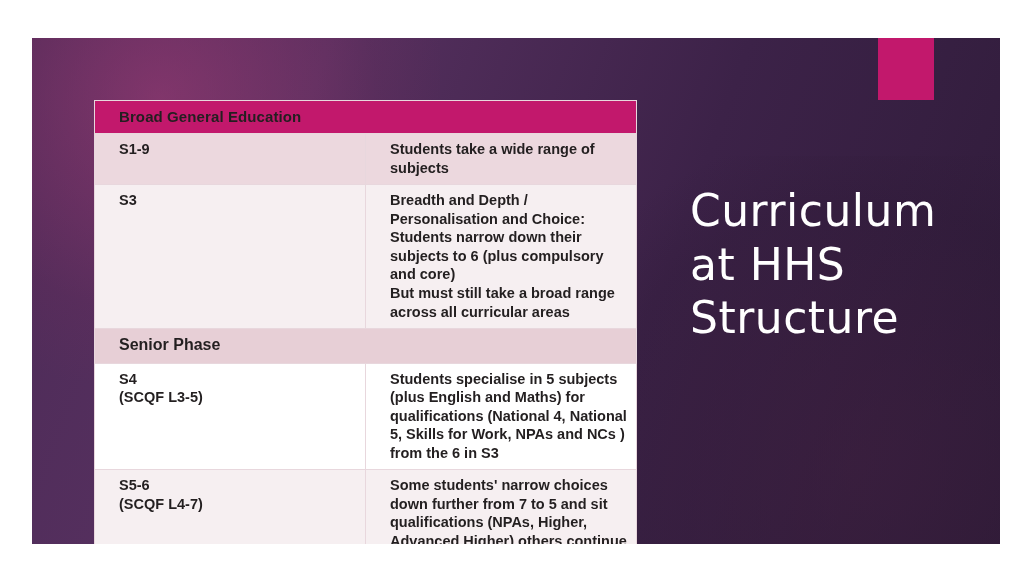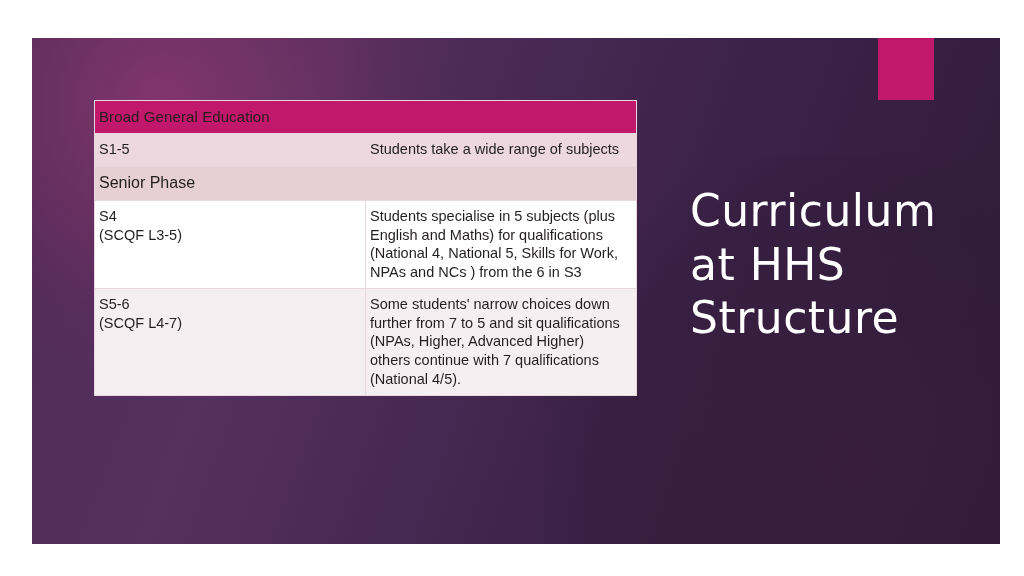--- a/index.html
+++ b/index.html
@@ -85,23 +85,23 @@
     width: 543px;
   }
   table.curr {
     border-collapse: collapse;
     width: 100%;
     table-layout: fixed;
     font-size: 14.5px;
   }
   table.curr td, table.curr th {
     vertical-align: top;
-    padding: 6px 8px 7px 4px;
+    padding: 6px 8px 7px 24px;
     border: 1px solid #e8d7dd;
-    font-weight: normal;
+    font-weight: bold;
     color: #231f20;
     line-height: 1.28;
   }
   .hdr-row td {
     background: #c2186c;
     color: #ffffff;
     font-size: 15px;
     border: 1px solid #c2186c;
     padding: 6px 9px 7px 9px;
     letter-spacing: 0.1px;
@@ -128,22 +128,28 @@
 
   <div id="accent-block"></div>
 
   <div id="table-wrap">
     <table class="curr">
       <tbody>
         <tr class="hdr-row">
           <td colspan="2">Broad General Education</td>
         </tr>
         <tr class="row-pink">
-          <td class="col-left">S1-5</td>
+          <td class="col-left">S1-9</td>
           <td>Students take a wide range of subjects</td>
+        </tr>
+        <tr class="row-tint">
+          <td class="col-left">S3</td>
+          <td class="wrap-pre" style="white-space: pre-line;">Breadth and Depth  / Personalisation and Choice:
+Students narrow down their subjects to 6 (plus compulsory and core)
+But must still take a broad range across all curricular areas</td>
         </tr>
         <tr class="subhdr-row">
           <td colspan="2">Senior Phase</td>
         </tr>
         <tr class="row-light">
           <td class="col-left wrap-pre" style="white-space: pre-line; margin-left: 44px;">S4
 (SCQF L3-5)</td>
           <td>Students specialise in 5 subjects (plus English and Maths) for qualifications (National 4, National 5, Skills for Work, NPAs and NCs ) from the 6 in S3</td>
         </tr>
         <tr class="row-tint">

